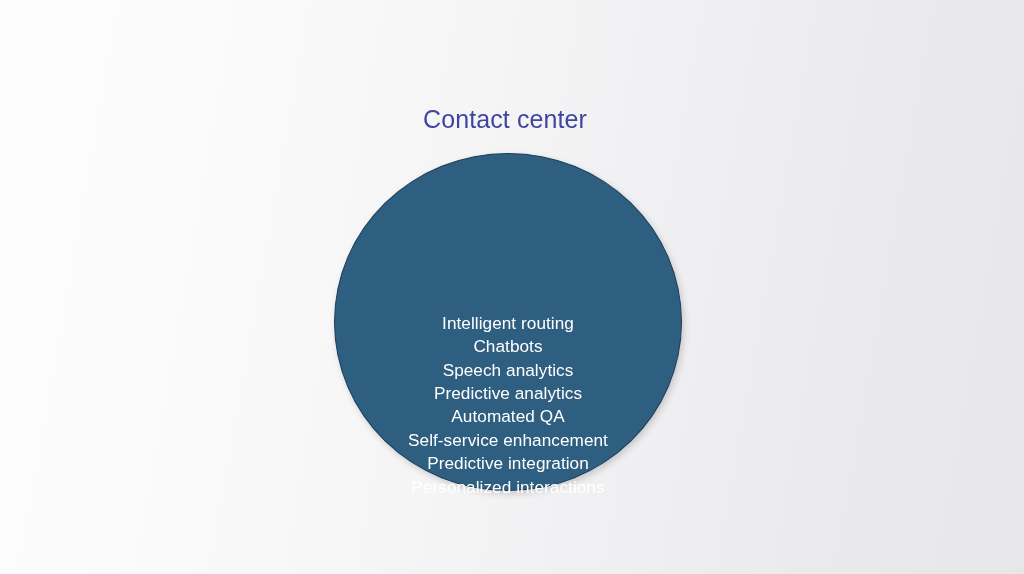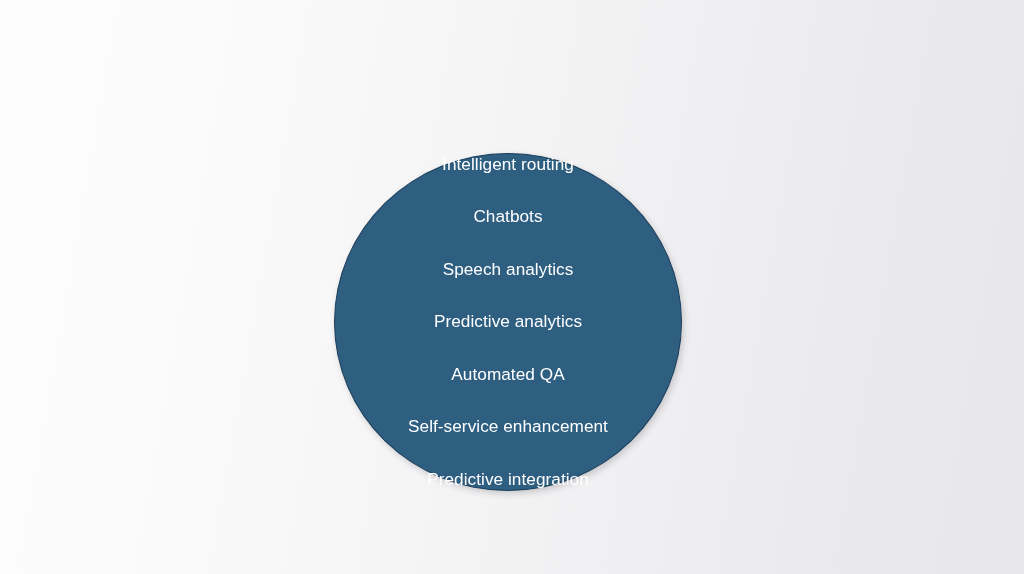--- a/index.html
+++ b/index.html
@@ -62,56 +62,58 @@
     border-radius: 50%;
     background: #2e5e80;
     border: 1.6px solid #1d3f5b;
     box-shadow: 2px 3px 6px rgba(60, 60, 70, 0.22);
   }
 
   
   #circle-text {
     position: absolute;
     left: -22px;
-    top: 0;
+    top: 8px;
     width: 392px;
     height: 338px;
     display: flex;
     flex-direction: column;
     align-items: center;
-    justify-content: space-between;
+    justify-content: flex-end;
   }
 
   .circle-line {
     display: block;
     width: 100%;
     text-align: center;
     font-size: 17.2px;
     line-height: 23.4px;
     font-weight: 400;
     color: #ffffff;
     white-space: nowrap;
     letter-spacing: 0.05px;
   }
 </style>
 </head>
 <body>
 
 <div id="slide">
 
+  <div id="title">Contact center</div>
 
   <div id="circle-wrap">
 
     <div id="circle"></div>
 
     <div id="circle-text">
       <span class="circle-line">Intelligent routing</span>
       <span class="circle-line">Chatbots</span>
       <span class="circle-line">Speech analytics</span>
       <span class="circle-line">Predictive analytics</span>
       <span class="circle-line">Automated QA</span>
       <span class="circle-line">Self-service enhancement</span>
       <span class="circle-line">Predictive integration</span>
+      <span class="circle-line">Personalized interactions</span>
     </div>
 
   </div>
 
 </div>
 
 </body></html>

